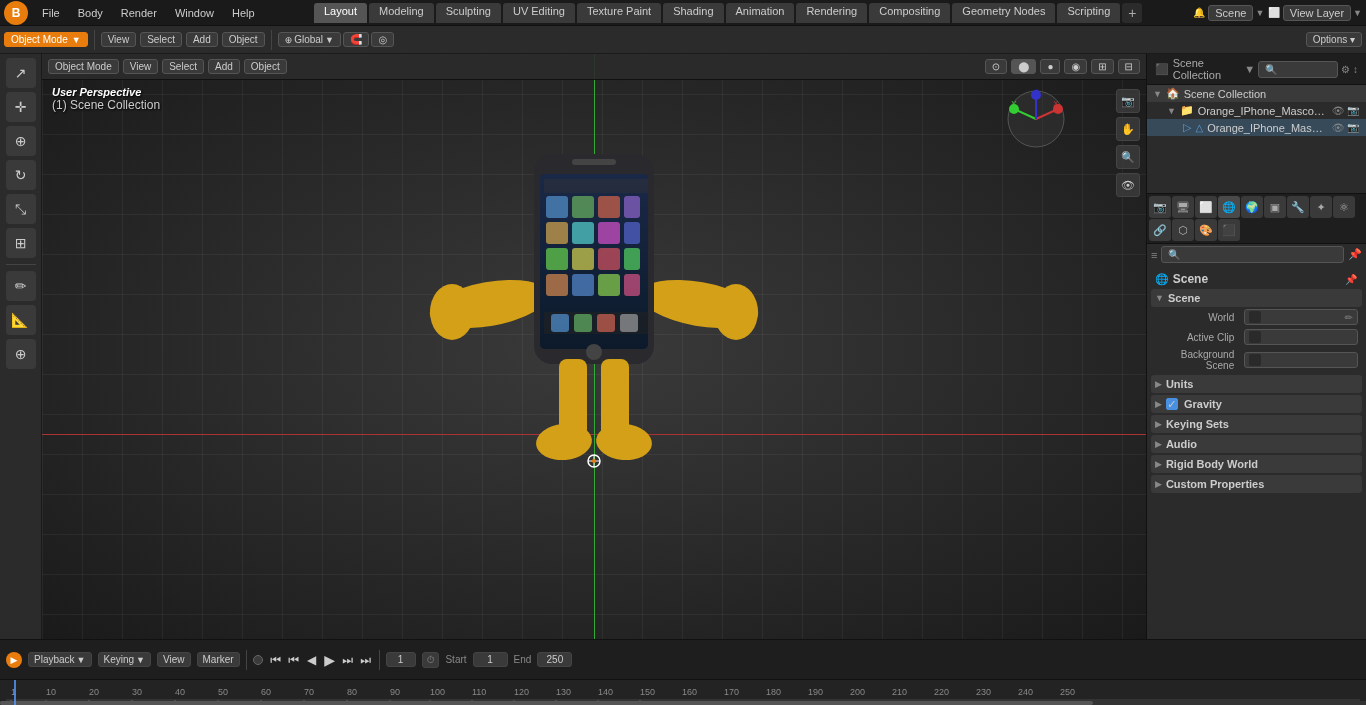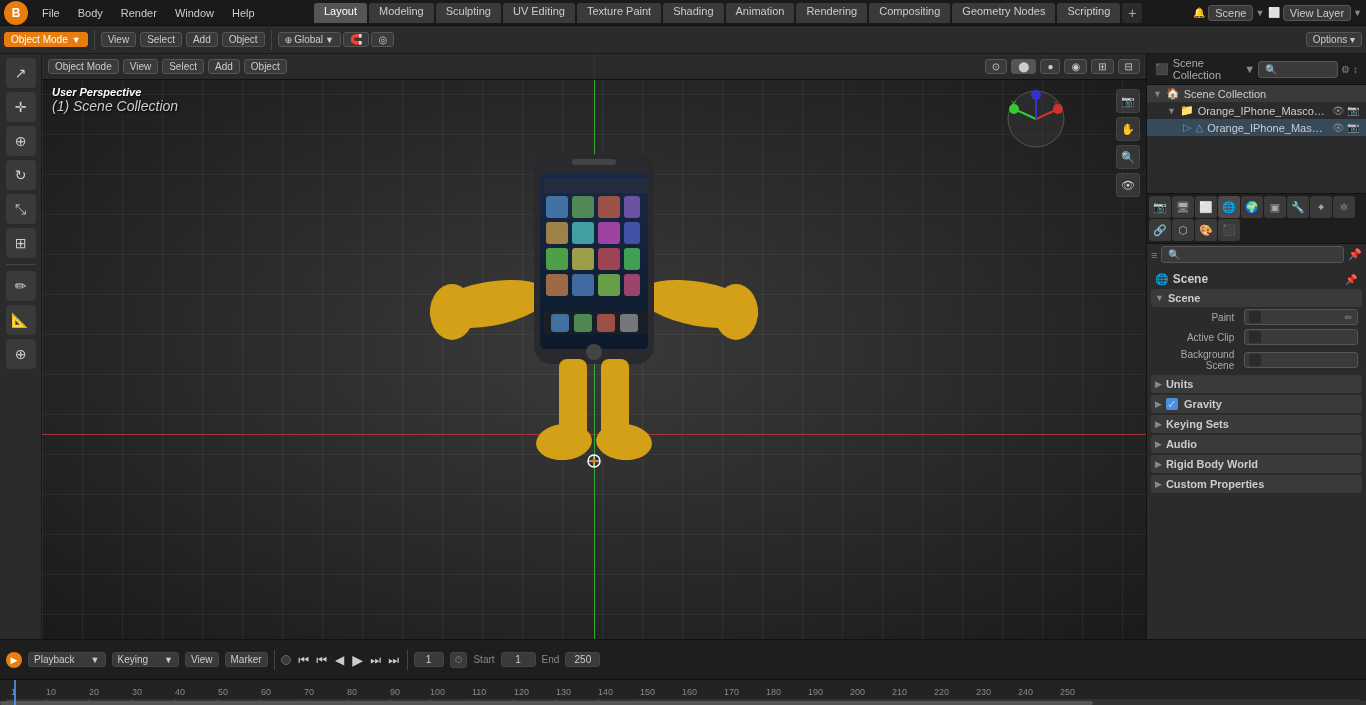--- a/index.html
+++ b/index.html
@@ -76,21 +76,21 @@
     .props-row { display: flex; align-items: center; padding: 2px 4px; gap: 4px; }
     .props-label { color: #aaa; font-size: 10px; flex: 1; text-align: right; padding-right: 6px; }
     .props-value { background: #3a3a3a; border: 1px solid #555; color: #ccc; font-size: 10px; padding: 1px 4px; border-radius: 3px; flex: 1.5; min-width: 0; overflow: hidden; text-overflow: ellipsis; white-space: nowrap; display: flex; align-items: center; gap: 3px; }
     .props-value .color-swatch { width: 12px; height: 12px; background: #1a1a1a; border-radius: 2px; flex-shrink: 0; }
     .props-collapsible { padding-left: 10px; }
     .checkbox { width: 12px; height: 12px; border: 1px solid #666; background: #2b2b2b; border-radius: 2px; display: flex; align-items: center; justify-content: center; cursor: pointer; }
     .checkbox.checked { background: #4a90e2; border-color: #4a90e2; }
 
     
     #timeline { height: 40px; background: #1e1e1e; border-top: 1px solid #111; display: flex; align-items: center; padding: 0 6px; gap: 6px; }
-    .tl-btn { background: #3a3a3a; border: 1px solid #444; color: #ccc; padding: 1px 5px; border-radius: 3px; cursor: pointer; font-size: 10px; display: flex; align-items: center; gap: 16px; }
+    .tl-btn { background: #3a3a3a; border: 1px solid #444; color: #ccc; padding: 1px 5px; border-radius: 3px; cursor: pointer; font-size: 10px; display: flex; align-items: center; gap: 2px; }
     .tl-controls { display: flex; align-items: center; gap: 4px; }
     .tl-play { width: 14px; height: 14px; color: #ccc; cursor: pointer; font-size: 16px; display: flex; align-items: center; justify-content: center; }
     .tl-frame { background: #3a3a3a; border: 1px solid #444; color: #ccc; padding: 1px 6px; border-radius: 3px; font-size: 10px; min-width: 30px; text-align: center; }
     .tl-range-label { color: #888; font-size: 10px; }
     .tl-range-val { background: #3a3a3a; border: 1px solid #444; color: #ccc; padding: 1px 4px; border-radius: 3px; font-size: 10px; width: 35px; text-align: center; }
 
     
     #frame-ruler { height: 26px; background: #232323; border-top: 1px solid #111; display: flex; align-items: center; padding: 0 6px; overflow: hidden; position: relative; }
 
     
@@ -275,21 +275,21 @@
           <div class="viewport-topbar-btn" style="background:#555;">⬤</div>
           <div class="viewport-topbar-btn">●</div>
           <div class="viewport-topbar-btn">◉</div>
           <div class="viewport-topbar-btn">⊞</div>
           <div class="viewport-topbar-btn">⊟</div>
         </div>
       </div>
 
       <div class="vp-label">
         <div style="font-weight:bold;color:#fff;font-size:11px;text-shadow:1px 1px 2px #000;font-style:italic;">User Perspective</div>
-        <div style="color:#ccc;font-size:14px;text-shadow:1px 1px 2px #000;font-style:italic;">(1) Scene Collection</div>
+        <div style="color:#ccc;font-size:12px;text-shadow:1px 1px 2px #000;">(1) Scene Collection</div>
       </div>
 
       <div class="gizmo">
         <svg width="60" height="60" viewBox="0 0 60 60">
           <circle cx="30" cy="30" r="28" fill="rgba(60,60,60,0.4)" stroke="#555" stroke-width="1"></circle>
 
           <line x1="30" y1="30" x2="52" y2="20" stroke="#cc3333" stroke-width="2"></line>
           <circle cx="52" cy="20" r="5" fill="#cc3333"></circle>
           <text x="50" y="17" fill="#cc3333" font-size="8" text-anchor="middle">X</text>
 
@@ -393,21 +393,21 @@
           <span style="margin-left:auto;color:#888;font-size:10px;">📌</span>
         </div>
 
         <div class="props-section">
           <div class="props-section-header">
             <span class="props-section-arrow">▼</span>
             <span class="props-section-title">Scene</span>
           </div>
           <div class="props-collapsible">
             <div class="props-row">
-              <span class="props-label">Paint</span>
+              <span class="props-label">World</span>
               <div class="props-value">
                 <span class="color-swatch" style="background:#2a2a2a;"></span>
                 <span></span>
                 <span style="margin-left:auto;color:#888;font-size:10px;">✏</span>
               </div>
             </div>
             <div class="props-row">
               <span class="props-label">Active Clip</span>
               <div class="props-value">
                 <span class="color-swatch" style="background:#2a2a2a;"></span>

